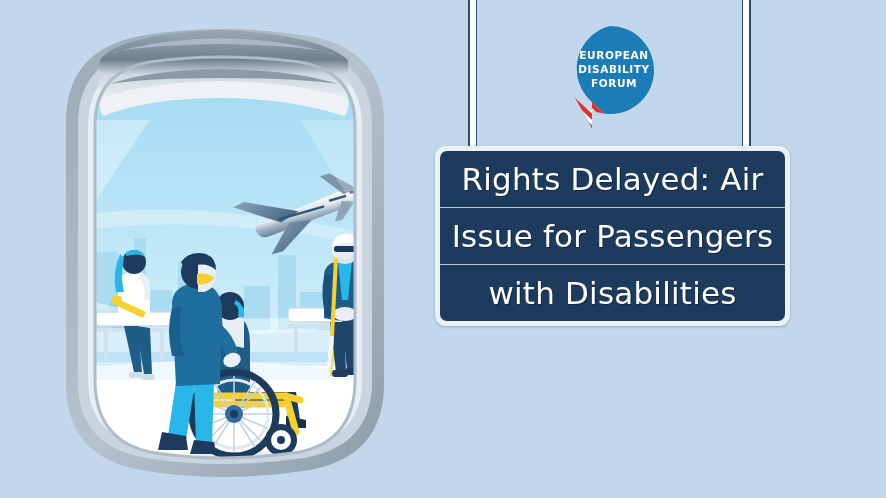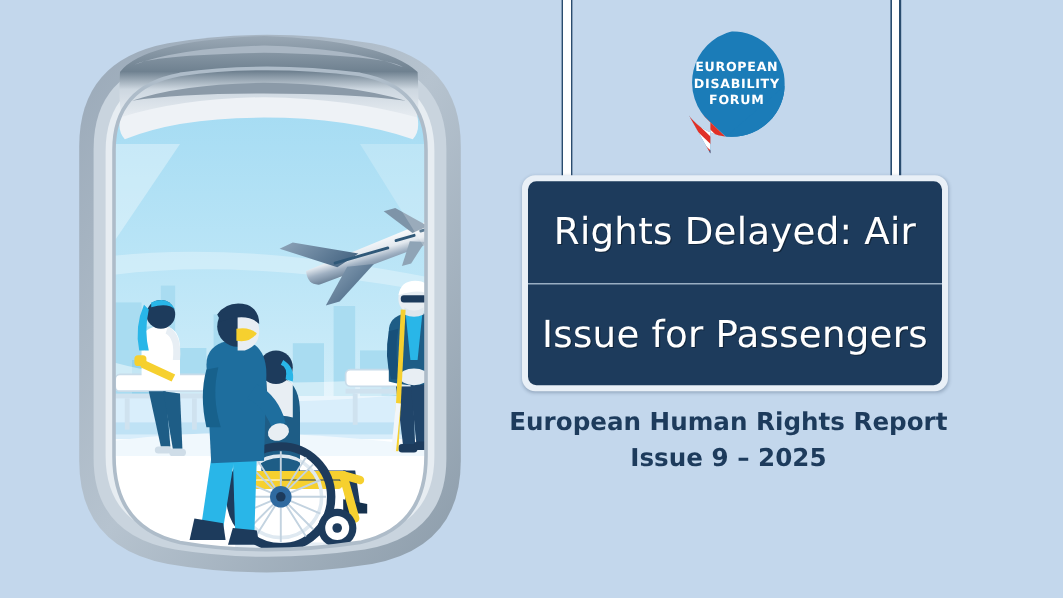--- a/index.html
+++ b/index.html
@@ -304,21 +304,18 @@
           <text x="52" y="51">DISABILITY</text>
           <text x="52" y="65">FORUM</text>
         </g>
       </svg>
     </div>
 
     <div class="sign">
       <div class="sign-inner">
         <div class="sign-line">Rights Delayed: Air</div>
         <div class="sign-line">Issue for Passengers</div>
+        <div class="sign-line">with Disabilities</div>
       </div>
     </div>
 
-    <div class="subtitle">
-      <div>European Human Rights Report</div>
-      <div>Issue 9 – 2025</div>
-    </div>
   </div>
 </div>
 
 </body></html>

